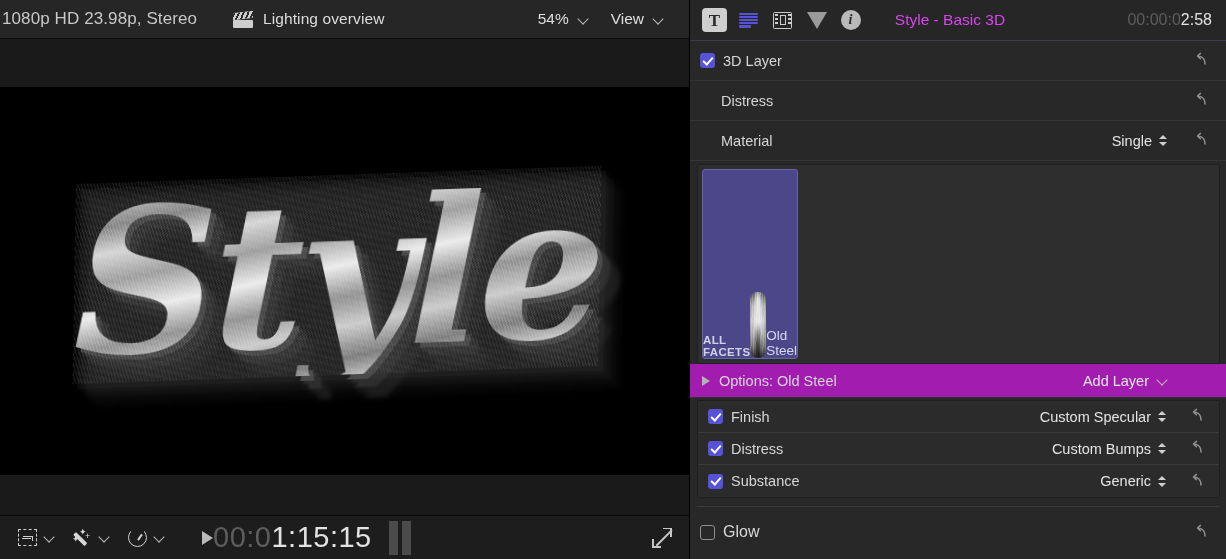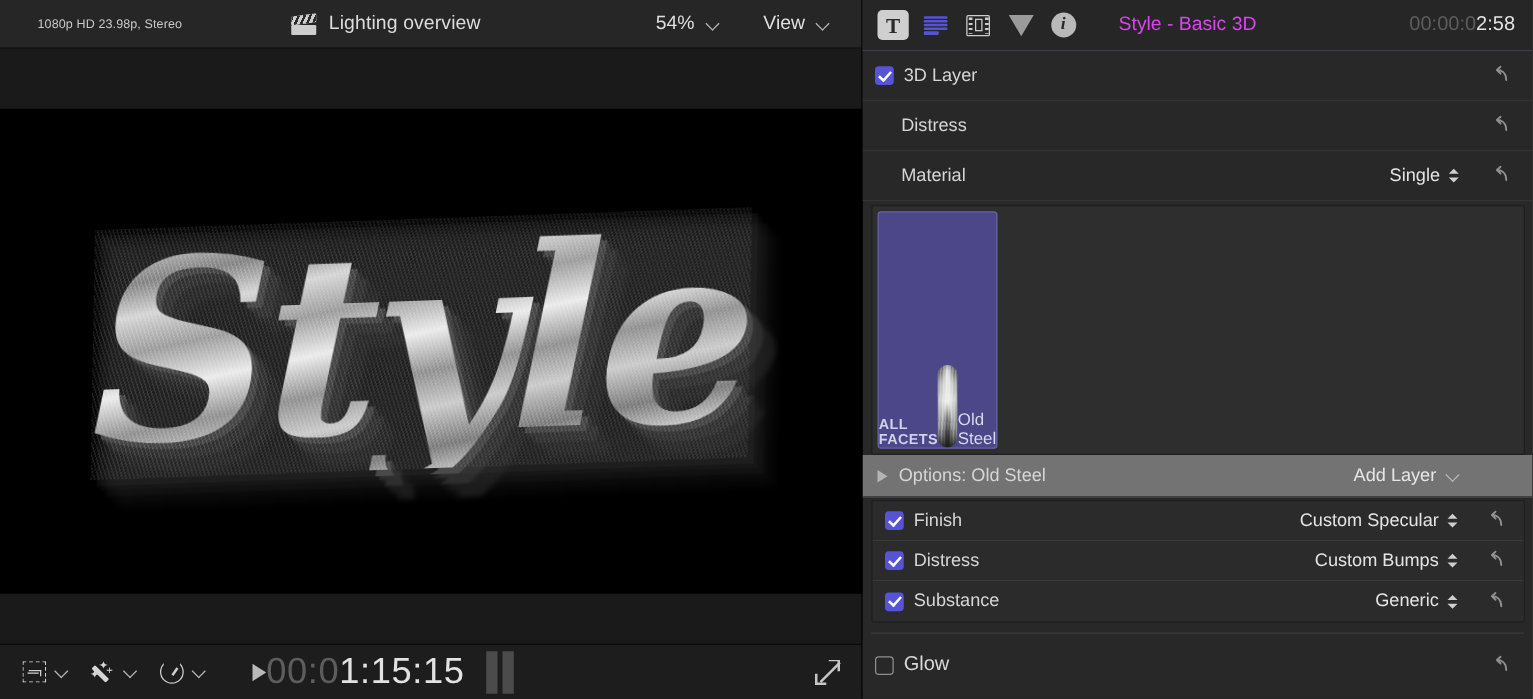--- a/index.html
+++ b/index.html
@@ -14,32 +14,32 @@
   .app{ width:1226px; height:559px; display:flex; position:relative; }
 
   
   .viewer{ width:690px; height:559px; background:#1a1a1a; display:flex; flex-direction:column;
            border-right:1px solid #000; position:relative; }
 
   .viewer-topbar{
     height:39px; background:#262626; display:flex; align-items:center;
     border-bottom:1px solid #0c0c0c; position:relative; flex:0 0 39px;
   }
-  .vt-meta{ font-size:10px; color:#c8c8c8; margin-left:30px; letter-spacing:.1px; white-space:nowrap; }
+  .vt-meta{ font-size:17px; color:#c8c8c8; margin-left:2px; letter-spacing:.1px; white-space:nowrap; }
   .vt-center{ position:absolute; left:232px; display:flex; align-items:center; gap:9px; }
   .clap{ width:22px; height:17px; position:relative; display:inline-block; }
   .clap .board{ position:absolute; left:1px; bottom:0; width:20px; height:8px; background:#cdcdcd; border-radius:1px; }
   .clap .top{ position:absolute; left:1px; top:1px; width:20px; height:7px; background:#cdcdcd;
               transform:skewY(-7deg); border-radius:1px; overflow:hidden; }
   .clap .top::before{
     content:""; position:absolute; inset:0;
     background:repeating-linear-gradient(115deg,#2a2a2a 0 2px,#cdcdcd 2px 4.5px);
   }
   .vt-scene{ font-size:15.5px; color:#dcdcdc; letter-spacing:.1px; }
-  .vt-right{ position:absolute; right:14px; display:flex; align-items:center; gap:13px; }
+  .vt-right{ position:absolute; right:14px; display:flex; align-items:center; gap:0; }
   .zoomval{ font-size:15.5px; color:#dfdfdf; }
   .chev{ display:inline-block; width:11px; height:11px; position:relative; }
   .chev::after{
     content:""; position:absolute; left:1px; top:1px; width:7px; height:7px;
     border-right:1.6px solid #b8b8b8; border-bottom:1.6px solid #b8b8b8;
     transform:rotate(45deg);
   }
   .vt-btn{ display:flex; align-items:center; gap:9px; padding:3px 11px; cursor:default; }
   .viewlabel{ font-size:15.5px; color:#dfdfdf; }
 
@@ -216,21 +216,21 @@
   }
   .swatch::after{
     content:""; position:absolute; inset:0;
     background:repeating-linear-gradient(92deg, rgba(255,255,255,.13) 0 1px, rgba(0,0,0,.10) 1px 2.4px);
     mix-blend-mode:overlay;
   }
   .mattile .mname{ margin-top:10px; font-size:13.5px; color:#d7d9ec; }
 
   .optrow{
     height:34px; flex:0 0 34px; display:flex; align-items:center; position:relative;
-    padding-left:12px; background:#737373; border-bottom:1px solid #323232;
+    padding-left:12px; background:#a21caf; border-bottom:1px solid #323232;
   }
   .disc{ width:0;height:0;border-left:8px solid #b4b4b4;border-top:5.5px solid transparent;
          border-bottom:5.5px solid transparent; margin-right:9px; }
   .optrow .olbl{ font-size:14.5px; color:#d6d6d6; }
   .addlayer{ position:absolute; right:58px; display:flex; align-items:center; gap:8px;
              font-size:14.5px; color:#e6e6e6; }
 
   .layerbox{ margin:2px 6px 0 7px; border:1px solid #1f1f1f; border-radius:2px; overflow:hidden; }
   .layerbox .row{ border-bottom:1px solid #3a3a3a; background:#2b2b2b; height:32px; flex:0 0 32px; }
   .layerbox .row:last-child{ border-bottom:none; }

